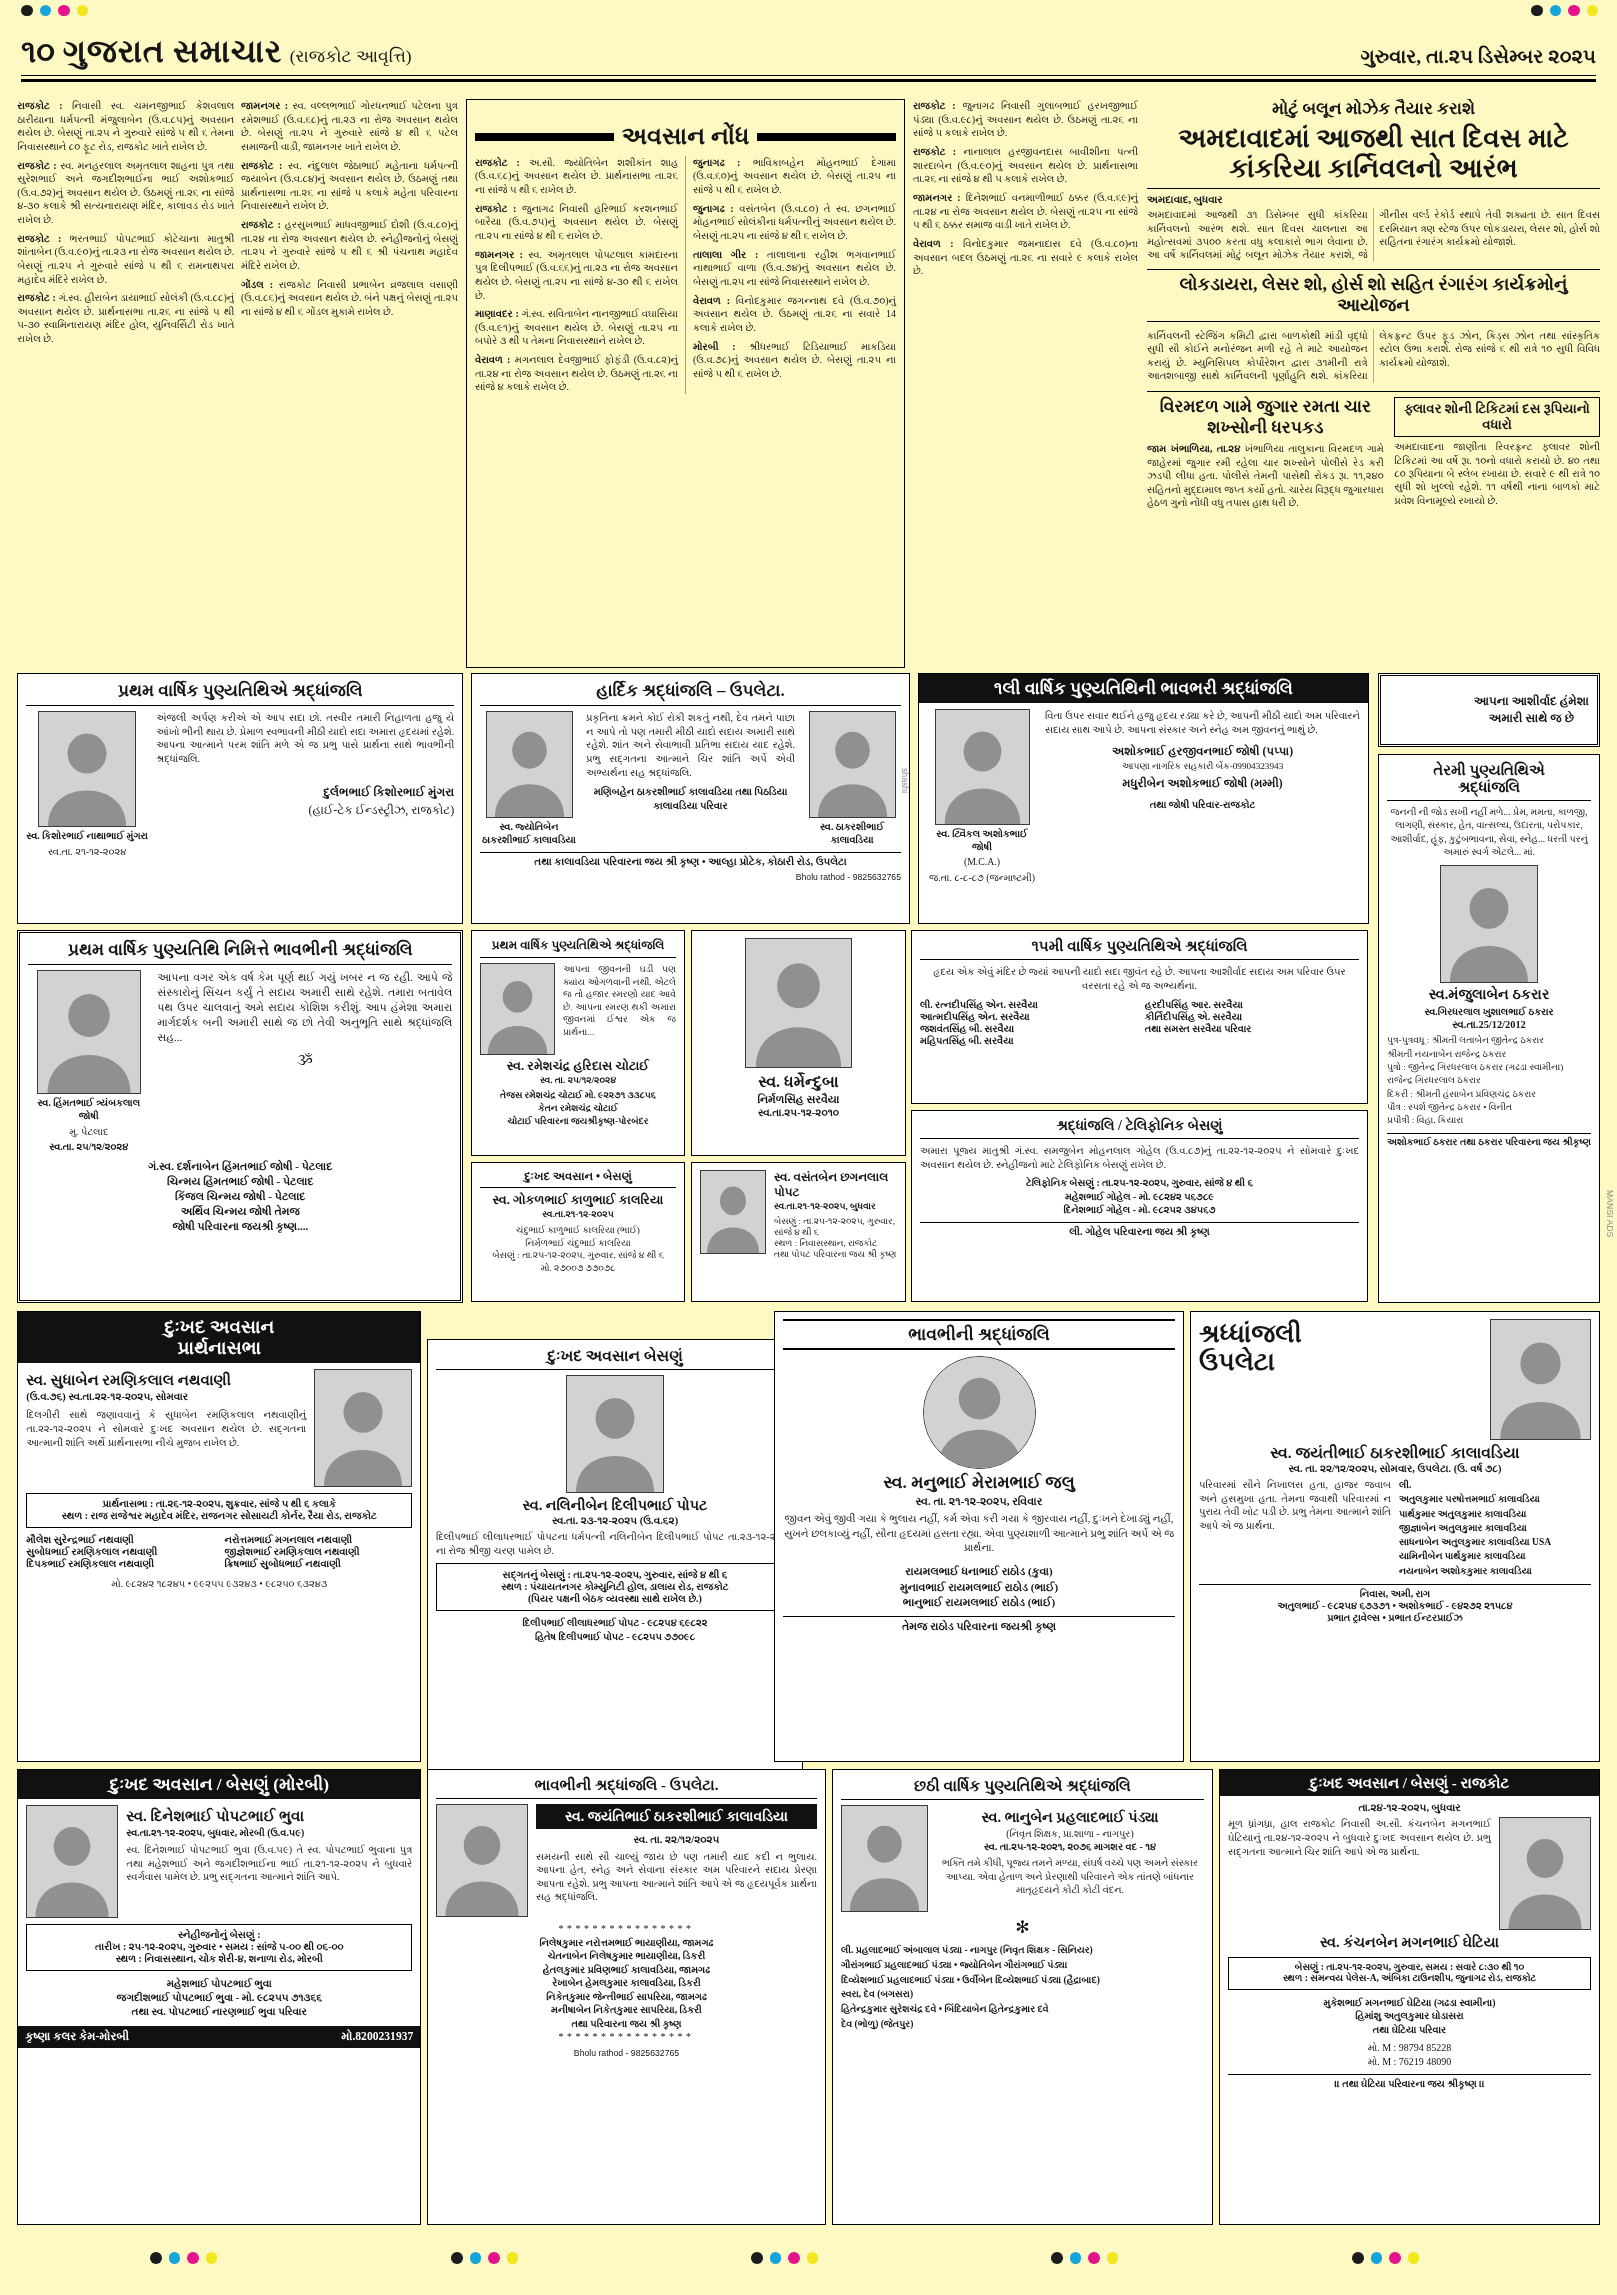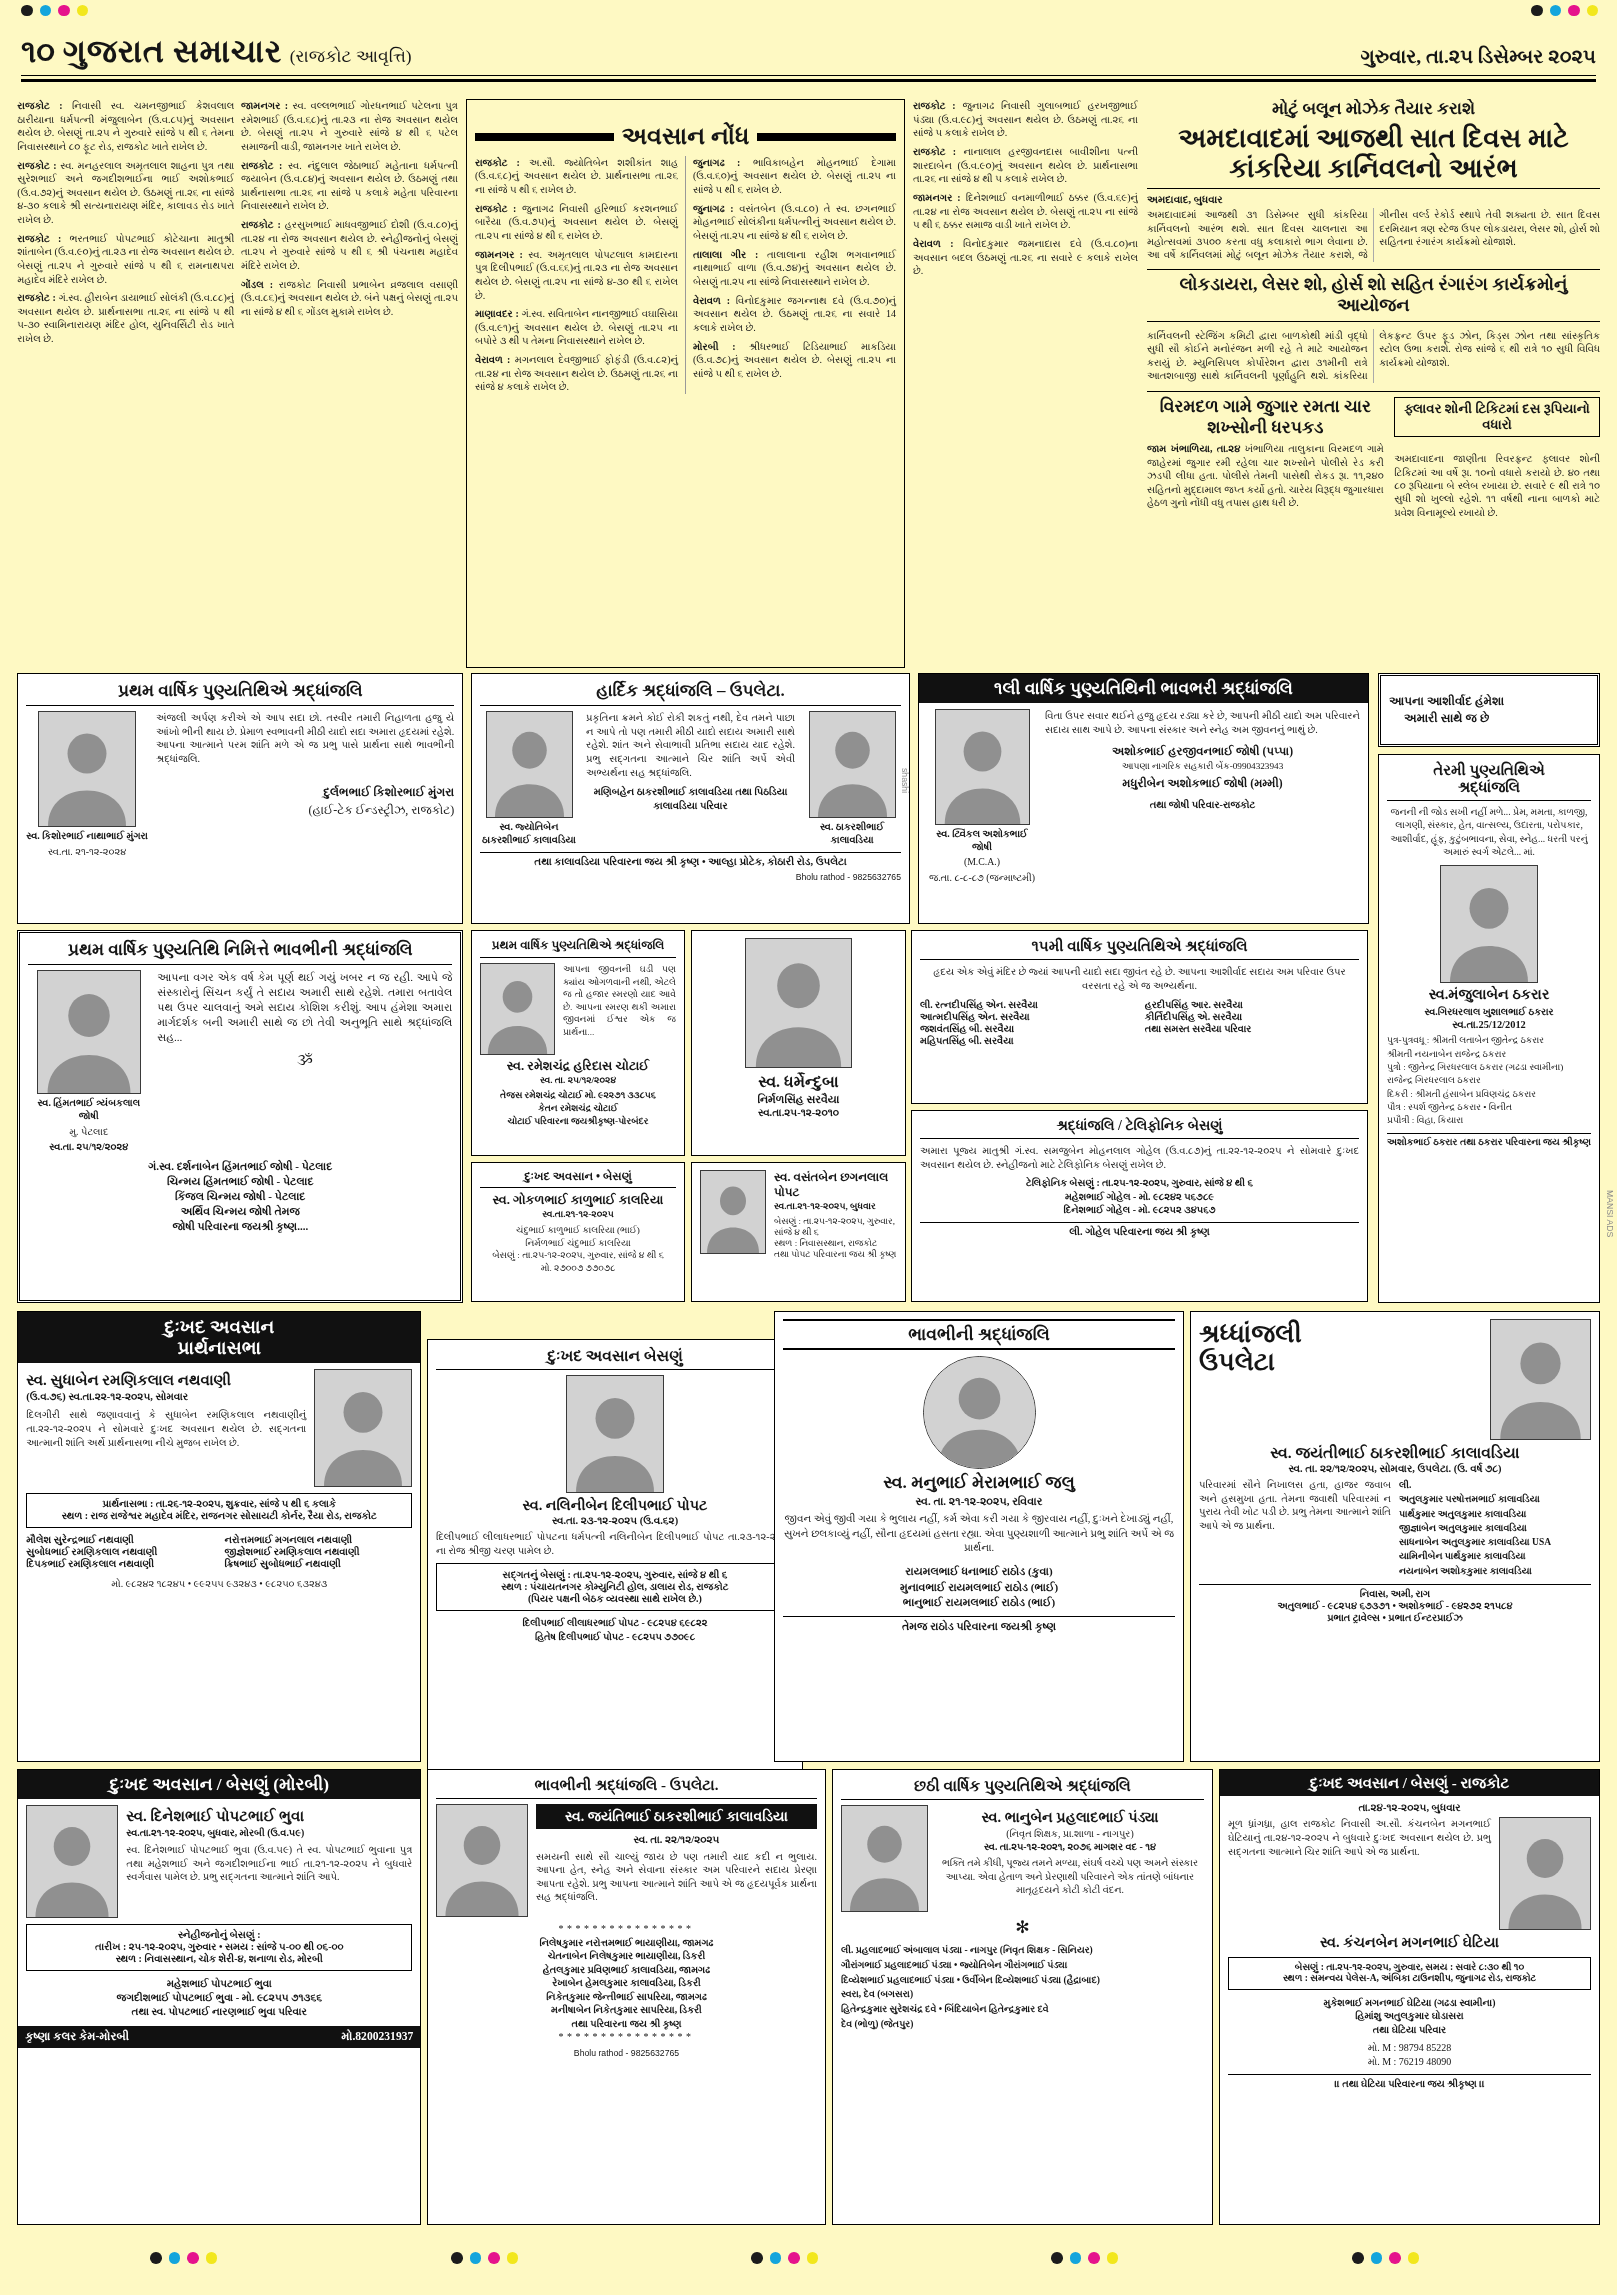--- a/index.html
+++ b/index.html
@@ -24,21 +24,21 @@
 .kicker{font-size:17px;font-weight:bold;text-align:center}
 .headline{font-size:26.6px;font-weight:bold;text-align:center;line-height:1.14;margin:3.5px 0 4.6px}
 .hl-rule{height:1.7px;background:#000;margin-bottom:4.6px}
 .dateline{font-size:10.4px;font-weight:bold;margin-bottom:2.3px}
 .art-body{column-count:2;column-gap:11.6px;column-rule:0.6px solid #aaa;font-size:10px;line-height:1.34;text-align:justify}
 .subhead{font-size:18px;font-weight:bold;text-align:center;border-top:1.7px solid #000;border-bottom:1.7px solid #000;padding:4.6px 2.3px;margin:7px 0}
 .sub-article{display:flex;gap:10.4px;border-top:1.2px solid #000;margin-top:8px;padding-top:5.8px}
 .g-col{flex:1.15}.f-col{flex:1}
 .g-head{font-size:17.3px;font-weight:bold;text-align:center;line-height:1.2;margin-bottom:3.5px}
 .g-body{font-size:10px;line-height:1.34;text-align:justify}
-.f-head{font-size:13.3px;font-weight:bold;text-align:center;border:1.2px solid #000;padding:2.9px;margin-bottom:15px}
+.f-head{font-size:13.3px;font-weight:bold;text-align:center;border:1.2px solid #000;padding:2.9px;margin-bottom:3px}
 .box{position:absolute;border:1.7px solid #000;background:#fff;padding:7px 8px;overflow:hidden}
 .dbl{border:3.5px double #000}
 .bar{background:#111;color:#fff;font-weight:bold;text-align:center;font-size:17.3px;padding:4.6px 3.5px;margin:-7px -8px 5.8px -8px}
 .bar2{background:#111;color:#fff;font-weight:bold;display:flex;justify-content:space-between;font-size:11.6px;padding:4.6px 7px;margin:5.8px -8px -7px -8px}
 .t-rule{font-size:17px;font-weight:bold;text-align:center;border-bottom:1.7px solid #000;padding-bottom:3.5px;margin-bottom:5.8px}
 .t-orn{font-size:17.3px;font-weight:bold;text-align:center;border-top:2.3px double #000;border-bottom:2.3px double #000;padding:3.5px;margin-bottom:5.8px}
 .row{display:flex;gap:8px}
 .c1{flex:1}
 .pcol{flex:0 0 auto;text-align:center}
 .photo{background:#d4d4d4;border:0.6px solid #3a3a3a;margin:0 auto}
@@ -215,21 +215,21 @@
       <div class="c1">
         <div class="bd">વિતા ઉપર સવાર થઈને હજુ હૃદય રડ્યા કરે છે, આપની મીઠી યાદો અમ પરિવારને સદાય સાથ આપે છે. આપના સંસ્કાર અને સ્નેહ અમ જીવનનું ભાથું છે.</div>
         <div class="bdc b" style="margin-top:8px;font-size:11.6px">અશોકભાઈ હરજીવનભાઈ જોષી (પપ્પા)</div>
         <div class="bdc" style="font-size:9.2px">આપણા નાગરિક સહકારી બેંક-09904323943</div>
         <div class="bdc b" style="margin-top:3.5px;font-size:11.6px">મધુરીબેન અશોકભાઈ જોષી (મમ્મી)</div>
         <div class="bdc b" style="margin-top:5.8px">તથા જોષી પરિવાર-રાજકોટ</div>
       </div>
     </div>
   </div>
 
-  <div class="box dbl" style="left:1378px;top:673px;width:222px;height:74px;display:flex;align-items:center;justify-content:flex-start">
+  <div class="box dbl" style="left:1378px;top:673px;width:222px;height:74px;display:flex;align-items:center;justify-content:flex-end">
     <div class="bdc b pre" style="font-size:12px">આપના આશીર્વાદ હંમેશા
 અમારી સાથે જ છે</div>
   </div>
 
   <div class="box" style="left:1378px;top:754px;width:222px;height:549px">
     <div class="t-rule pre" style="font-size:15px">તેરમી પુણ્યતિથિએ
 શ્રદ્ધાંજલિ</div>
     <div class="bdc" style="font-size:9.5px">જનની ની જોડ સખી નહીં મળે... પ્રેમ, મમતા, કાળજી, લાગણી, સંસ્કાર, હેત, વાત્સલ્ય, ઉદારતા, પરોપકાર, આશીર્વાદ, હૂંફ, કુટુંબભાવના, સેવા, સ્નેહ... ધરતી પરનું અમારું સ્વર્ગ એટલે... માં.</div>
     <div class="photo" style="width:98px;height:118px;margin-top:5.8px"><svg viewBox="0 0 64 74" width="100%" height="100%" preserveAspectRatio="none">
           <rect width="64" height="74" fill="#d2d2d2"></rect>

